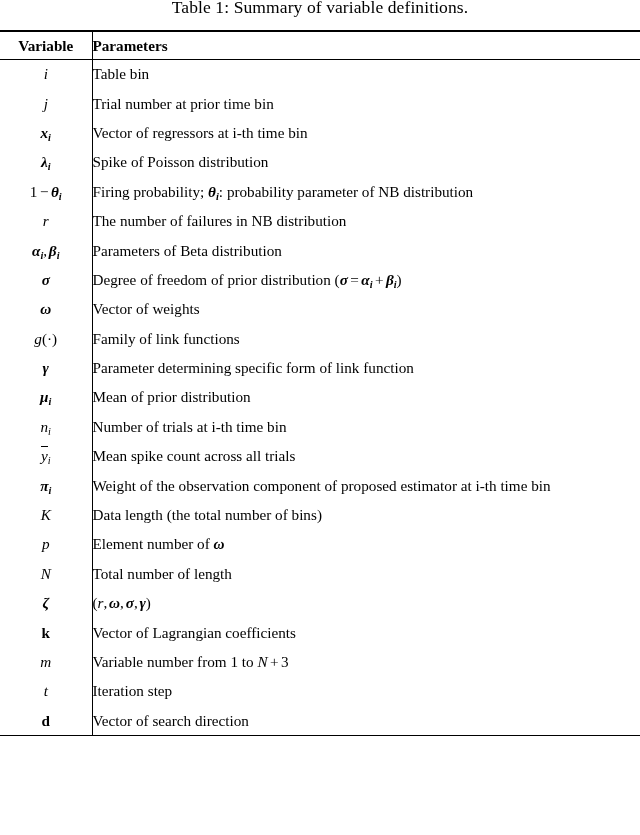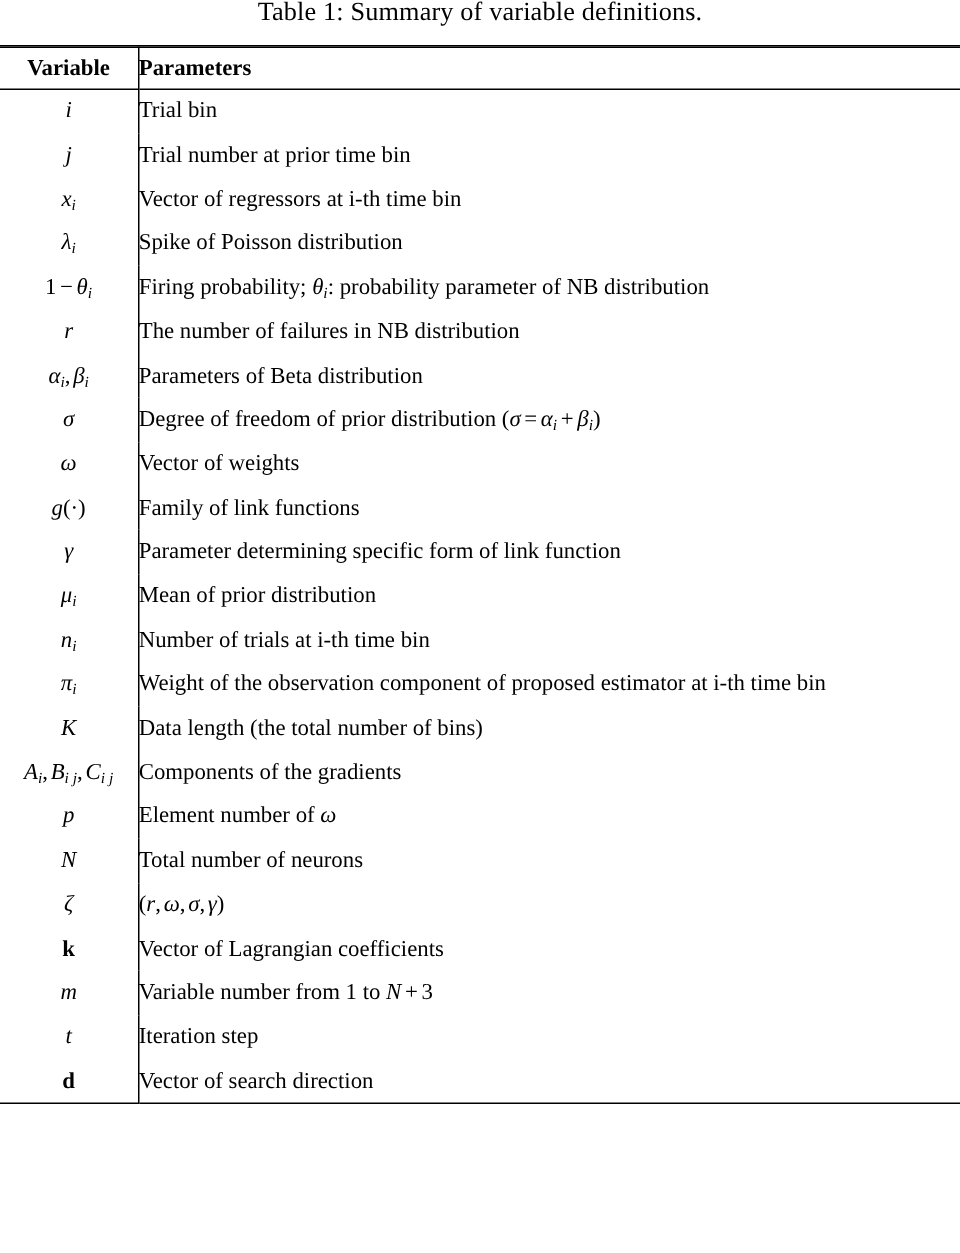--- a/index.html
+++ b/index.html
@@ -94,21 +94,21 @@
   }
 
   thead .cell-var,
   thead .cell-def {
     height: 28px;
   }
   thead .cell-var { text-align: center; }
 
   
   .mi   { font-style: italic; }
-  .mib  { font-style: italic; font-weight: normal; }
+  .mib  { font-style: italic; font-weight: bold; }
   .mub  { font-style: normal;  font-weight: bold; }
   .mup  { font-style: normal; }
   sub.ms {
     font-style: italic;
     font-size: 0.68em;
     vertical-align: -0.26em;
     line-height: 0;
   }
   .ovl {
     display: inline-block;
@@ -146,21 +146,21 @@
         <tr>
           <th class="cell-var">Variable</th>
           <th class="cell-def">Parameters</th>
         </tr>
       </thead>
 
       <tbody>
 
         <tr class="rule-mid">
           <td class="cell-var"><span class="mi">i</span></td>
-          <td class="cell-def">Trial bin</td>
+          <td class="cell-def">Table bin</td>
         </tr>
 
         <tr>
           <td class="cell-var"><span class="mi">j</span></td>
           <td class="cell-def">Trial number at prior time bin</td>
         </tr>
 
 
         <tr>
           <td class="cell-var"><span class="mib">x<sub class="ms">i</sub></span></td>
@@ -210,44 +210,44 @@
         <tr>
           <td class="cell-var"><span class="mib">μ<sub class="ms">i</sub></span></td>
           <td class="cell-def">Mean of prior distribution</td>
         </tr>
 
         <tr>
           <td class="cell-var"><span class="mi">n<sub class="ms">i</sub></span></td>
           <td class="cell-def">Number of trials at i-th time bin</td>
         </tr>
 
+        <tr>
+          <td class="cell-var"><span class="mi ovl">y<sub class="ms">i</sub></span></td>
+          <td class="cell-def">Mean spike count across all trials</td>
+        </tr>
 
         <tr>
           <td class="cell-var"><span class="mib">π<sub class="ms">i</sub></span></td>
           <td class="cell-def">Weight of the observation component of proposed estimator at i-th time bin</td>
         </tr>
 
         <tr>
           <td class="cell-var"><span class="mi">K</span></td>
           <td class="cell-def">Data length (the total number of bins)</td>
         </tr>
 
-        <tr>
-          <td class="cell-var"><span class="mi">A<sub class="ms">i</sub></span><span class="cm">,</span><span class="mi">B<sub class="ms">i j</sub></span><span class="cm">,</span><span class="mi">C<sub class="ms">i j</sub></span></td>
-          <td class="cell-def">Components of the gradients</td>
-        </tr>
 
         <tr>
           <td class="cell-var"><span class="mi">p</span></td>
           <td class="cell-def">Element number of <span class="mib">ω</span></td>
         </tr>
 
         <tr>
           <td class="cell-var"><span class="mi">N</span></td>
-          <td class="cell-def">Total number of neurons</td>
+          <td class="cell-def">Total number of length</td>
         </tr>
 
         <tr>
           <td class="cell-var"><span class="mib">ζ</span></td>
           <td class="cell-def"><span class="mup">(</span><span class="mi">r</span><span class="cm">,</span><span class="mib">ω</span><span class="cm">,</span><span class="mib">σ</span><span class="cm">,</span><span class="mib">γ</span><span class="mup">)</span></td>
         </tr>
 
         <tr>
           <td class="cell-var"><span class="mub">k</span></td>
           <td class="cell-def">Vector of Lagrangian coefficients</td>

